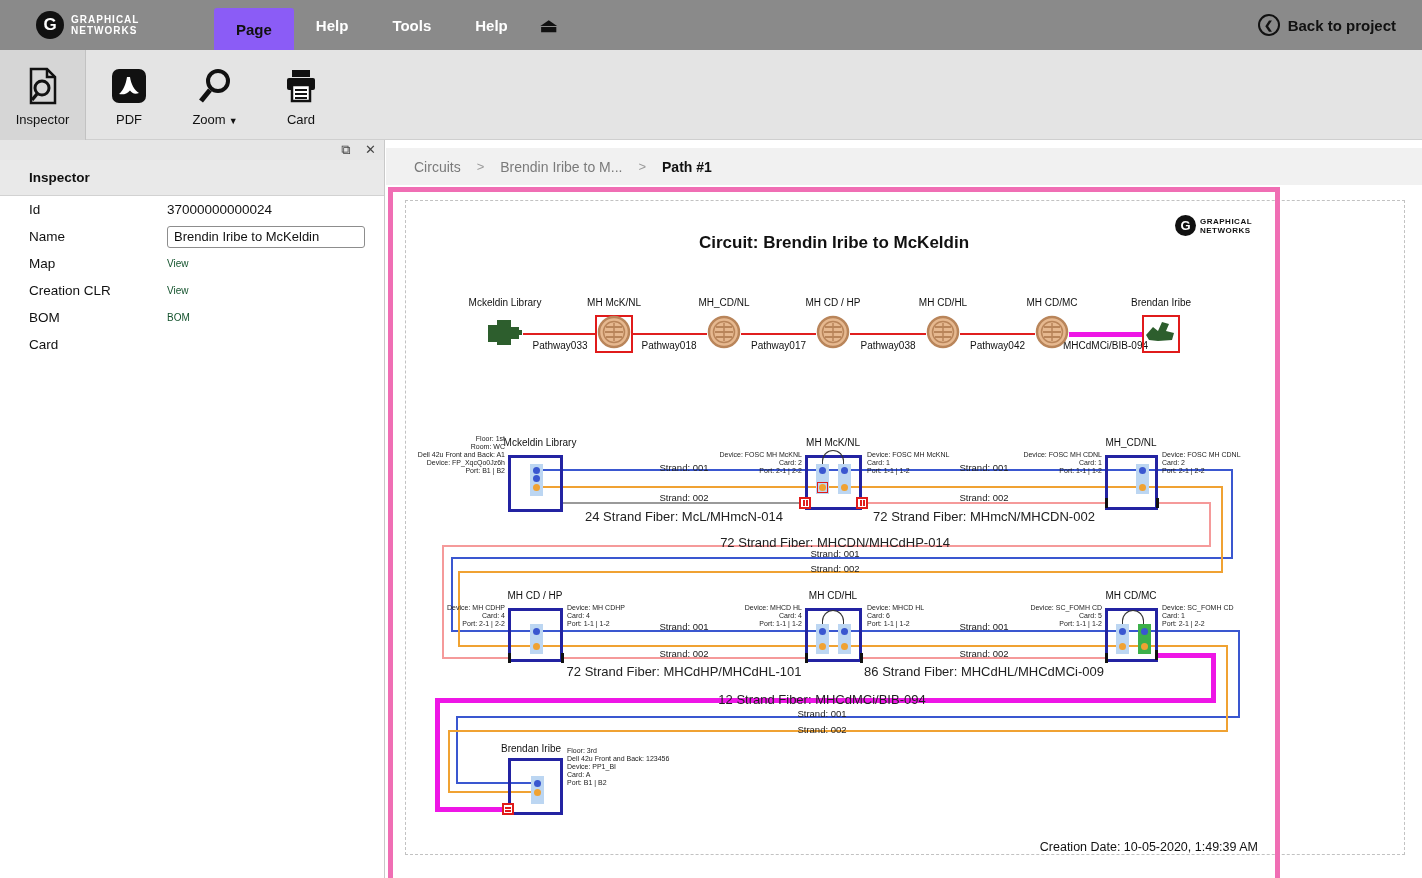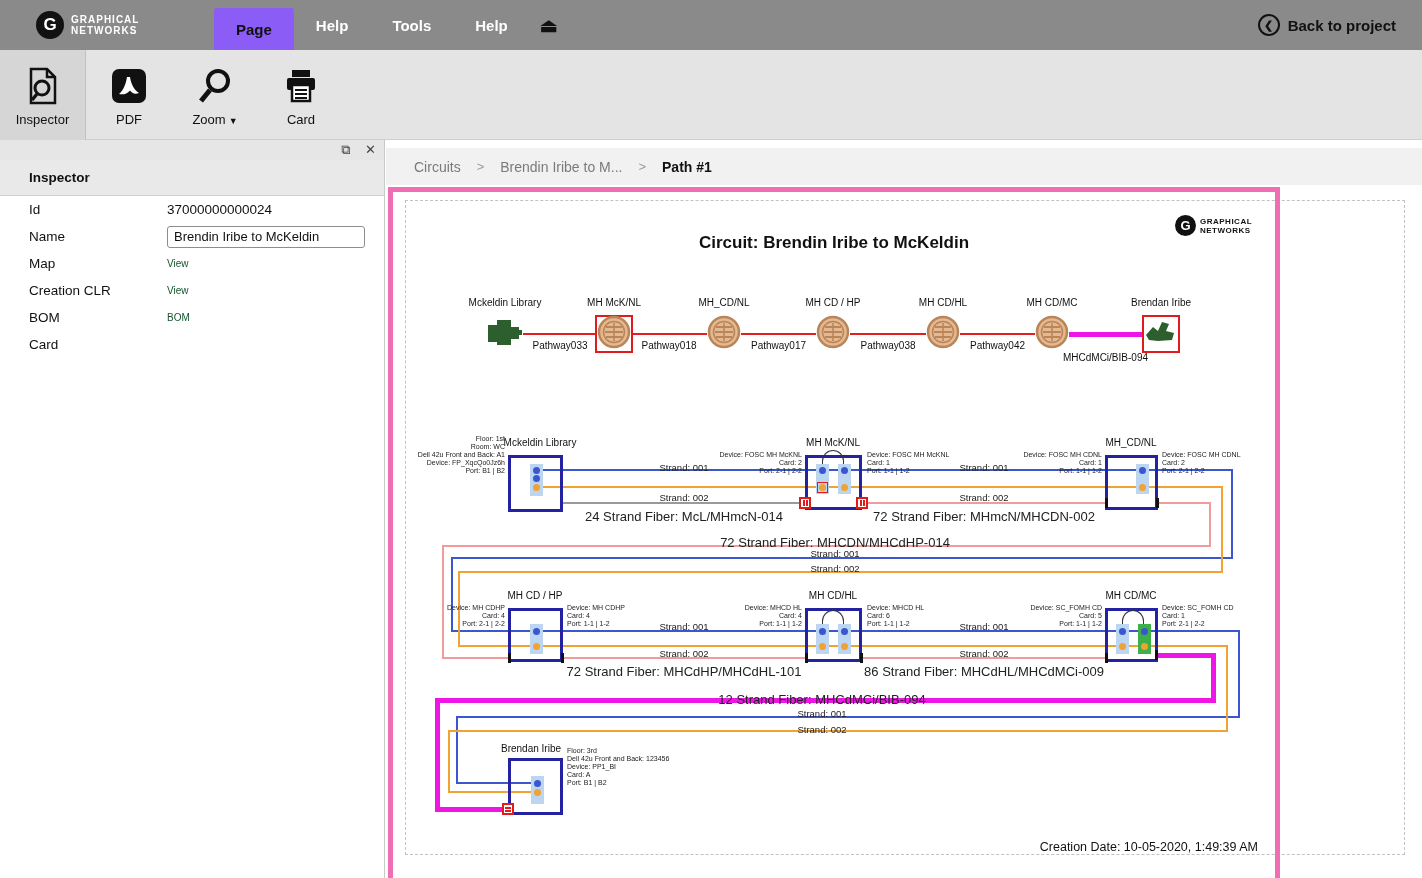--- a/index.html
+++ b/index.html
@@ -251,21 +251,21 @@
         <div class="ov-link-label" style="left: 175px; top: 155px;">Pathway033</div>
         <div class="ov-link" style="left: 246px; top: 148px; width: 76px; height: 2px; background: rgb(224, 31, 31);"></div>
         <div class="ov-link-label" style="left: 284px; top: 155px;">Pathway018</div>
         <div class="ov-link" style="left: 356px; top: 148px; width: 75px; height: 2px; background: rgb(224, 31, 31);"></div>
         <div class="ov-link-label" style="left: 393.5px; top: 155px;">Pathway017</div>
         <div class="ov-link" style="left: 465px; top: 148px; width: 76px; height: 2px; background: rgb(224, 31, 31);"></div>
         <div class="ov-link-label" style="left: 503px; top: 155px;">Pathway038</div>
         <div class="ov-link" style="left: 575px; top: 148px; width: 75px; height: 2px; background: rgb(224, 31, 31);"></div>
         <div class="ov-link-label" style="left: 612.5px; top: 155px;">Pathway042</div>
         <div class="ov-link" style="left: 684px; top: 146.5px; width: 73px; height: 5px; background: rgb(238, 22, 230);"></div>
-        <div class="ov-link-label" style="left: 720.5px; top: 155px; margin-top: 12px;">MHCdMCi/BIB-094</div>
+        <div class="ov-link-label" style="left: 720.5px; top: 155px;">MHCdMCi/BIB-094</div>
         <div class="ov-icon" style="left: 120px; top: 149px;"><svg width="38" height="32" viewBox="0 0 38 32">
             <rect x="2" y="9" width="11" height="17" fill="#2d5e2d"></rect>
             <rect x="11" y="4" width="14" height="25" fill="#2d5e2d"></rect>
             <rect x="24" y="11" width="9" height="12" fill="#2d5e2d"></rect>
             <rect x="33" y="14" width="3" height="5" fill="#2d5e2d"></rect>
           </svg></div>
         <div class="ov-node-label" style="left: 120px; top: 112px;">Mckeldin Library</div>
         <div class="sel-red" style="left: 210px; top: 130px; width: 38px; height: 38px;"></div>
         <div class="ov-icon" style="left: 229px; top: 149px;"><svg width="34" height="34" viewBox="0 0 34 34">
             <circle cx="17" cy="17" r="15" fill="#e6b88f" stroke="#b9855a" stroke-width="2.5"></circle>

